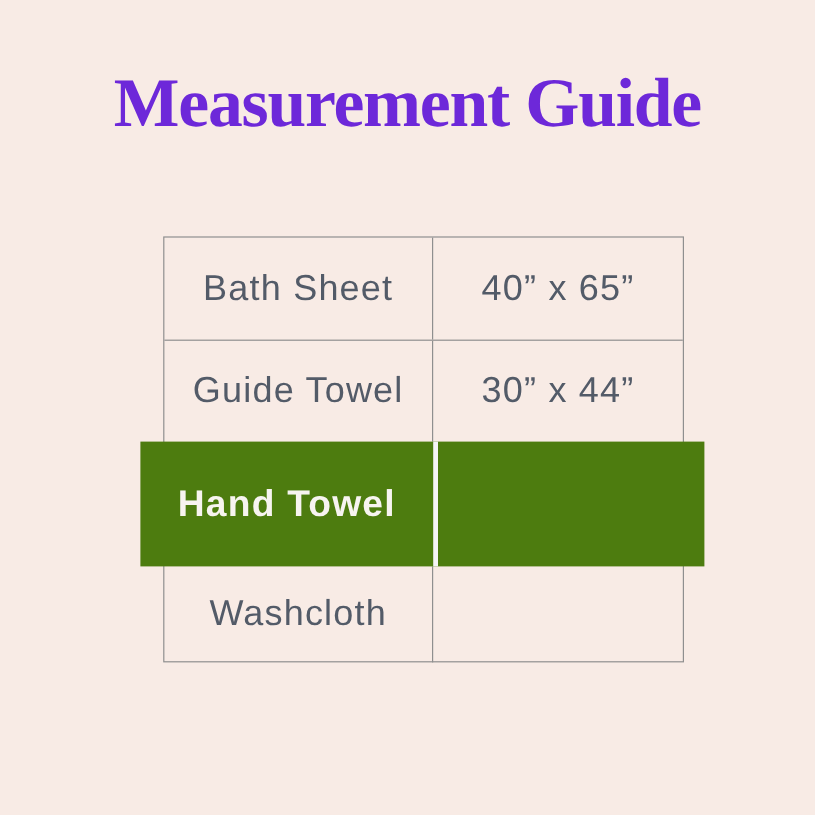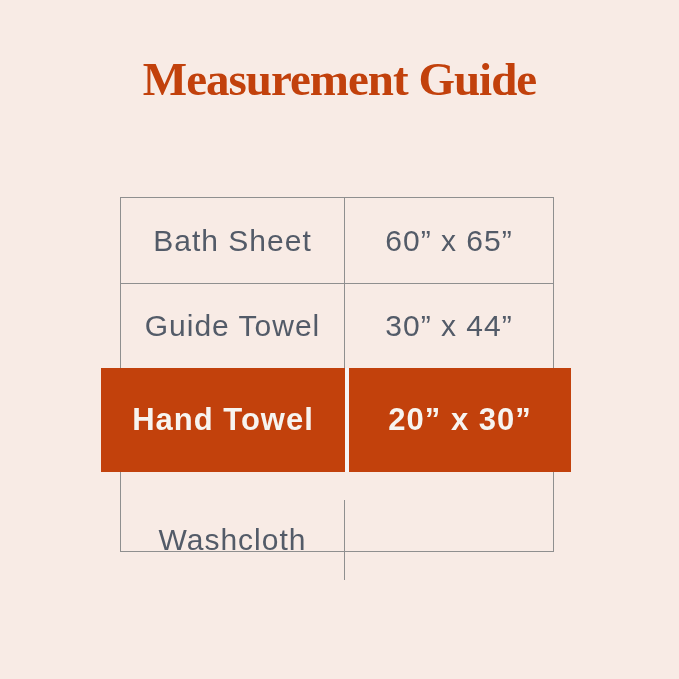--- a/index.html
+++ b/index.html
@@ -16,41 +16,41 @@
   }
   .title {
     position: absolute;
     top: 52px;
     left: 0;
     width: 100%;
     margin: 0;
     text-align: center;
     font-family: "Liberation Serif", "DejaVu Serif", serif;
     font-weight: 700;
-    font-size: 47px;
+    font-size: 58px;
     letter-spacing: -1px;
-    color: #c2410c;
+    color: #6d28d9;
   }
   .table {
     position: absolute;
-    left: 120px;
+    left: 136px;
     top: 197px;
     width: 434px;
     height: 355px;
     box-sizing: border-box;
     border: 1px solid #8f8f8f;
   }
   .row {
     display: flex;
     box-sizing: border-box;
     width: 432px;
   }
   .row.r1 { height: 86px; border-bottom: 1px solid #8f8f8f; }
   .row.r2 { height: 84px; }
-  .row.r4 { height: 80px; margin-top: 28px; }
+  .row.r4 { height: 80px; }
   .cell {
     display: flex;
     align-items: center;
     justify-content: center;
     box-sizing: border-box;
     font-size: 30px;
     letter-spacing: 1px;
     color: #535b68;
   }
   .cell.name {
@@ -59,21 +59,21 @@
   }
   .cell.size {
     flex: 1;
   }
   .row.highlight {
     position: relative;
     z-index: 2;
     width: 470px;
     height: 104px;
     margin-left: -20px;
-    background: #c2410c;
+    background: #4d7c0f;
   }
   .row.highlight .cell {
     color: #f7f4f0;
     font-weight: 700;
     font-size: 31px;
     border-right: none;
   }
   .row.highlight .cell.name {
     width: 244px;
   }
@@ -86,32 +86,31 @@
 <body>
 
 <div class="page">
 
   <h1 class="title">Measurement Guide</h1>
 
   <div class="table">
 
     <div class="row r1">
       <div class="cell name">Bath Sheet</div>
-      <div class="cell size">60” x 65”</div>
+      <div class="cell size">40” x 65”</div>
     </div>
 
     <div class="row r2">
       <div class="cell name">Guide Towel</div>
       <div class="cell size">30” x 44”</div>
     </div>
 
     <div class="row highlight">
       <div class="cell name">Hand Towel</div>
       <div class="divider-gap"></div>
-      <div class="cell size">20” x 30”</div>
     </div>
 
     <div class="row r4">
       <div class="cell name">Washcloth</div>
     </div>
 
   </div>
 </div>
 
 </body></html>

